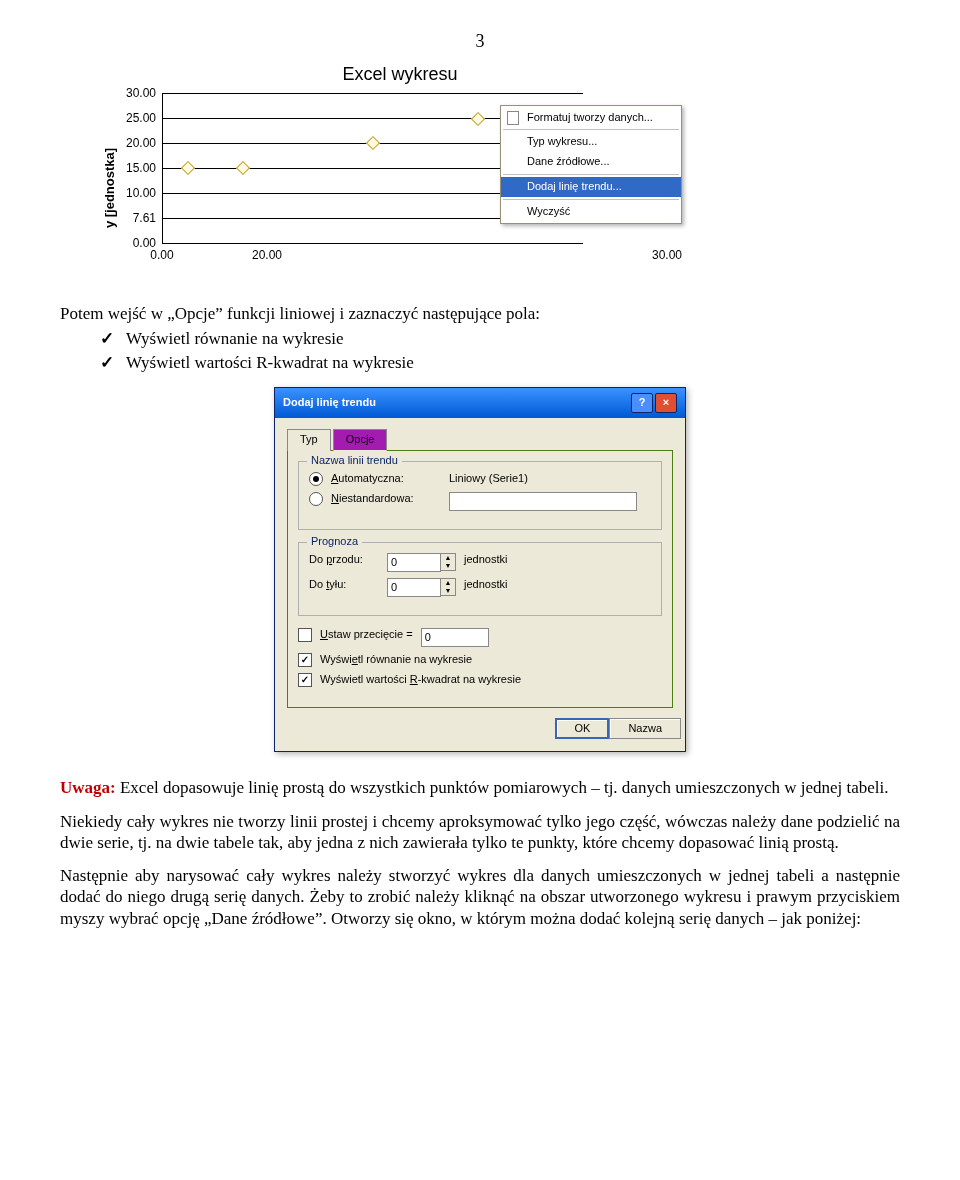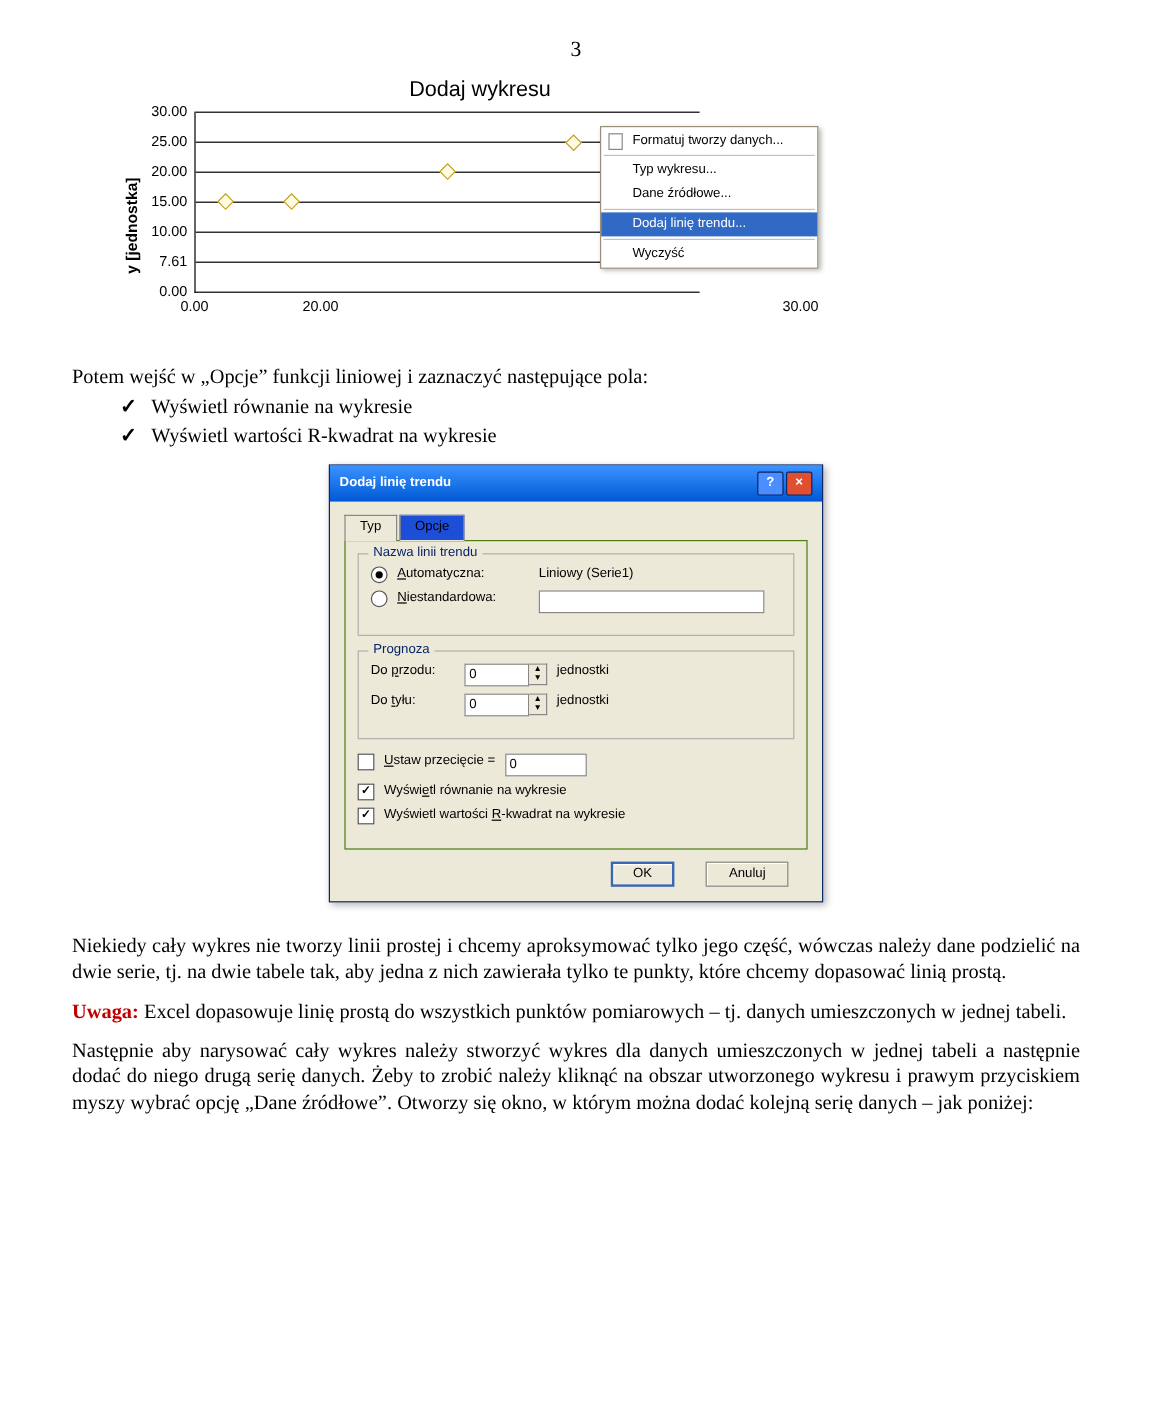--- a/index.html
+++ b/index.html
@@ -198,21 +198,21 @@
   }
   .tab {
     background: #ece9d8;
     border: 1px solid #888;
     border-bottom: none;
     padding: 3px 12px;
     position: relative;
     top: 1px;
   }
   .tab.active {
-    background: #1d4ed8;
+    background: #a21caf;
     z-index: 2;
     border-bottom: 1px solid #ece9d8;
   }
   .tab.inactive {
     background: #ece9d8;
   }
   .tab-panel {
     border: 1px solid #4d7c0f;
     padding: 10px 10px 14px 10px;
     background: #ece9d8;
@@ -251,38 +251,38 @@
     border:1px solid #888;background:#fff;height:17px;width:46px;padding:0 3px;
     font-family:Tahoma,Arial,sans-serif;font-size:11px;
   }
   .spin {
     display:inline-flex;align-items:center;
   }
   .spin-btns{display:flex;flex-direction:column;border:1px solid #888;border-left:none;}
   .spin-btn{width:14px;height:8px;background:#ece9d8;font-size:7px;text-align:center;line-height:8px;}
   .underline{text-decoration:underline;}
   .dlg-buttons {
-    display:flex;justify-content:flex-end;gap:26px;padding:0 28px 12px 0;
+    display:flex;justify-content:flex-end;gap:0;padding:0 4px 12px 0;
   }
   .btn {
     border:1px solid #888;background:#ece9d8;padding:3px 18px;
     font-family:Tahoma,Arial,sans-serif;font-size:11px;
     box-shadow: inset 1px 1px 0 #fff;
   }
   .btn.default{border:2px solid #3a66b5;padding:2px 17px;}
   .uwaga { color: #c00000; font-weight: bold; }
 </style>
 </head>
 <body>
 <div class="page">
 
 <div class="page-num">3</div>
 
 <div class="chart-wrap">
-  <div class="chart-title">Dodaj wykresu</div>
+  <div class="chart-title">Excel wykresu</div>
   <div class="chart-body">
     <div class="y-axis-label">y [jednostka]</div>
 
     <div class="y-ticks">
       <div class="y-tick" style="top:100%">0.00</div>
       <div class="y-tick" style="top:83.3%">7.61</div>
       <div class="y-tick" style="top:66.6%">10.00</div>
       <div class="y-tick" style="top:50%">15.00</div>
       <div class="y-tick" style="top:33.3%">20.00</div>
       <div class="y-tick" style="top:16.6%">25.00</div>
@@ -408,24 +408,24 @@
         <span>Wyświ<span class="underline">e</span>tl równanie na wykresie</span>
       </div>
       <div class="chk-row">
         <span class="chk checked"></span>
         <span>Wyświetl wartości <span class="underline">R</span>-kwadrat na wykresie</span>
       </div>
     </div>
   </div>
   <div class="dlg-buttons">
     <div class="btn default">OK</div>
-    <div class="btn">Anuluj</div>
+    <div class="btn">Nazwa</div>
   </div>
 </div>
-
-<p>Niekiedy cały wykres nie tworzy linii prostej i chcemy aproksymować tylko jego część, wówczas należy dane podzielić na dwie serie, tj. na dwie tabele tak, aby jedna z nich zawierała tylko te punkty, które chcemy dopasować linią prostą.</p>
 
 <p>
   <span class="uwaga">Uwaga:</span><span> Excel dopasowuje linię prostą do wszystkich punktów pomiarowych – tj. danych umieszczonych w jednej tabeli.</span>
 </p>
+
+<p>Niekiedy cały wykres nie tworzy linii prostej i chcemy aproksymować tylko jego część, wówczas należy dane podzielić na dwie serie, tj. na dwie tabele tak, aby jedna z nich zawierała tylko te punkty, które chcemy dopasować linią prostą.</p>
 <p>Następnie aby narysować cały wykres należy stworzyć wykres dla danych umieszczonych w jednej tabeli a następnie dodać do niego drugą serię danych. Żeby to zrobić należy kliknąć na obszar utworzonego wykresu i prawym przyciskiem myszy wybrać opcję „Dane źródłowe”. Otworzy się okno, w którym można dodać kolejną serię danych – jak poniżej:</p>
 
 </div>
 
 </body></html>

